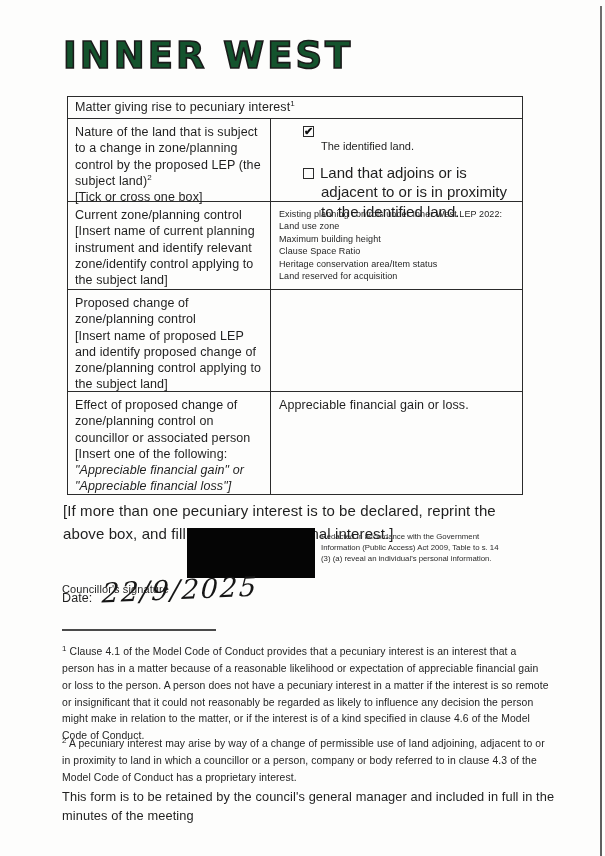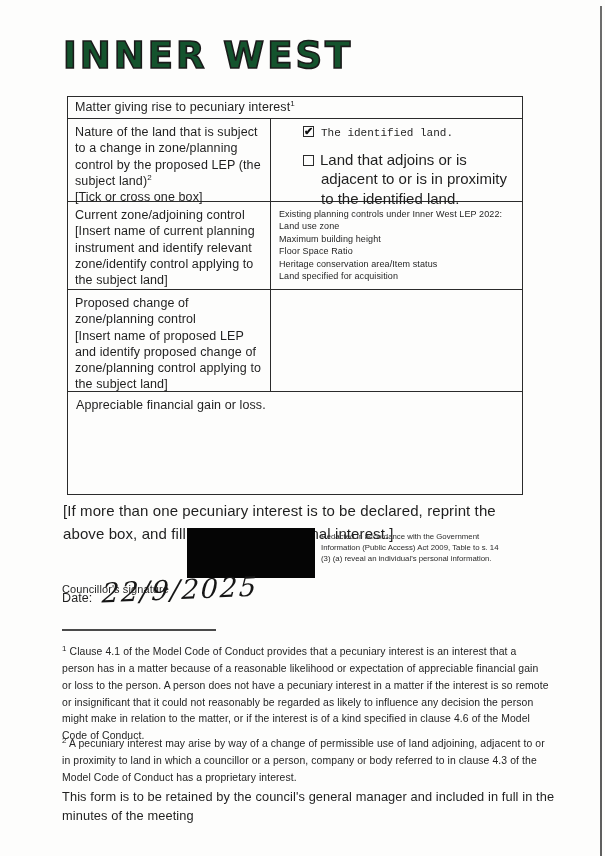--- a/index.html
+++ b/index.html
@@ -50,21 +50,21 @@
   }
   .t-right { flex:1; padding:6px 8px; }
   .row-1 { height:83px;gap:24px; }
   .row-2 { height:88px; }
   .row-3 { height:102px; }
   .row-4 { height:102px; }
   .t-left .sup, .sup { font-size:8px; vertical-align:super; line-height:0; }
   .italic { font-style:italic; }
   
   .option { display:flex; align-items:flex-start; font-size:11px; line-height:1.25; margin-bottom:9px; }
-  .option .label { margin-left:7px; margin-top:2px;font-family:Liberation Mono, monospace; }
+  .option .label { margin-left:7px; margin-top:15px; }
   .checkbox {
     width:11px; height:11px; min-width:11px;
     border:1.4px solid #2b2b2b; margin-top:1px;
     display:flex; align-items:center; justify-content:center;
     font-size:11px; font-weight:bold; color:#111; line-height:1;
   }
   .option-wrap2 { font-size:15px; line-height:1.3; }
   .option-inline { text-indent:-18px; padding-left:18px; }
   .option-inline .checkbox-inline {
     display:inline-block; width:11px; height:11px;
@@ -130,41 +130,47 @@
           <span class="label">The identified land.</span>
         </div>
         <div class="option-wrap2 option-inline">
           <span class="checkbox-inline"></span><span>Land that adjoins or is adjacent to or is in proximity to the identified land.</span>
         </div>
       </div>
     </div>
 
     <div class="t-row row-2">
       <div class="t-left">
-        <span>Current zone/adjoining control</span><br>
+        <span>Current zone/planning control</span><br>
         <span>[Insert name of current planning instrument and identify relevant zone/identify control applying to the subject land]</span>
       </div>
       <div class="t-right cell-small">
         <div>Existing planning controls under Inner West LEP 2022:</div>
         <div>Land use zone</div>
         <div>Maximum building height</div>
-        <div>Floor Space Ratio</div>
+        <div>Clause Space Ratio</div>
         <div>Heritage conservation area/Item status</div>
-        <div>Land specified for acquisition</div>
+        <div>Land reserved for acquisition</div>
       </div>
     </div>
 
     <div class="t-row row-3">
       <div class="t-left">
         <span>Proposed change of zone/planning control</span><br>
         <span>[Insert name of proposed LEP and identify proposed change of zone/planning control applying to the subject land]</span>
       </div>
     </div>
 
     <div class="t-row row-4">
+      <div class="t-left">
+        <span>Effect of proposed change of zone/planning control on councillor or associated person</span><br>
+        <span>[Insert one of the following:</span><br>
+        <span class="italic">"Appreciable financial gain" or</span><br>
+        <span class="italic">"Appreciable financial loss"]</span>
+      </div>
       <div class="t-right cell-plain">
         <span>Appreciable financial gain or loss.</span>
       </div>
     </div>
 
   </div>
 
   <div class="after-note">[If more than one pecuniary interest is to be declared, reprint the above box, and fill in for each additional interest.]</div>
 
   <div class="sig-label">Councillor's signature</div>

